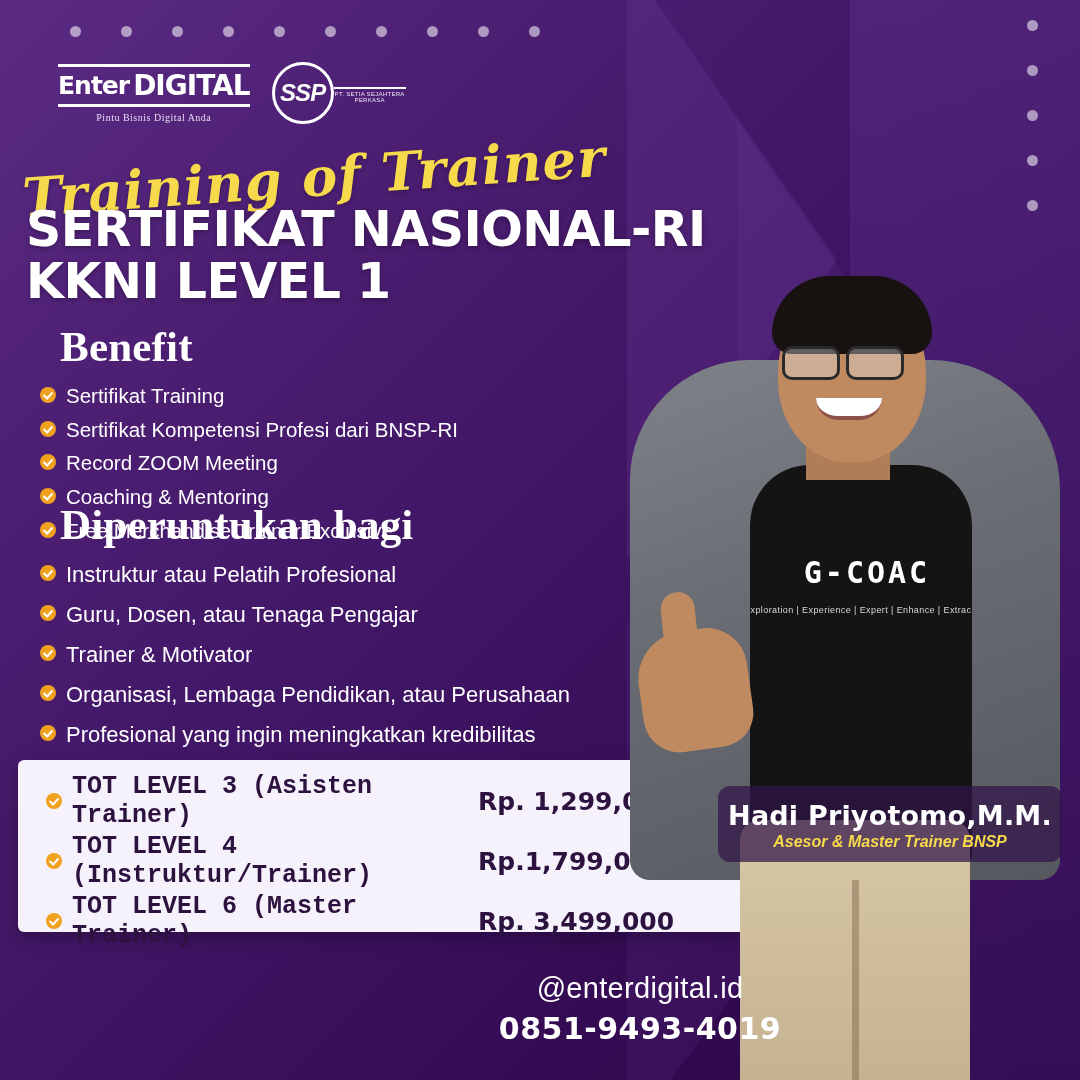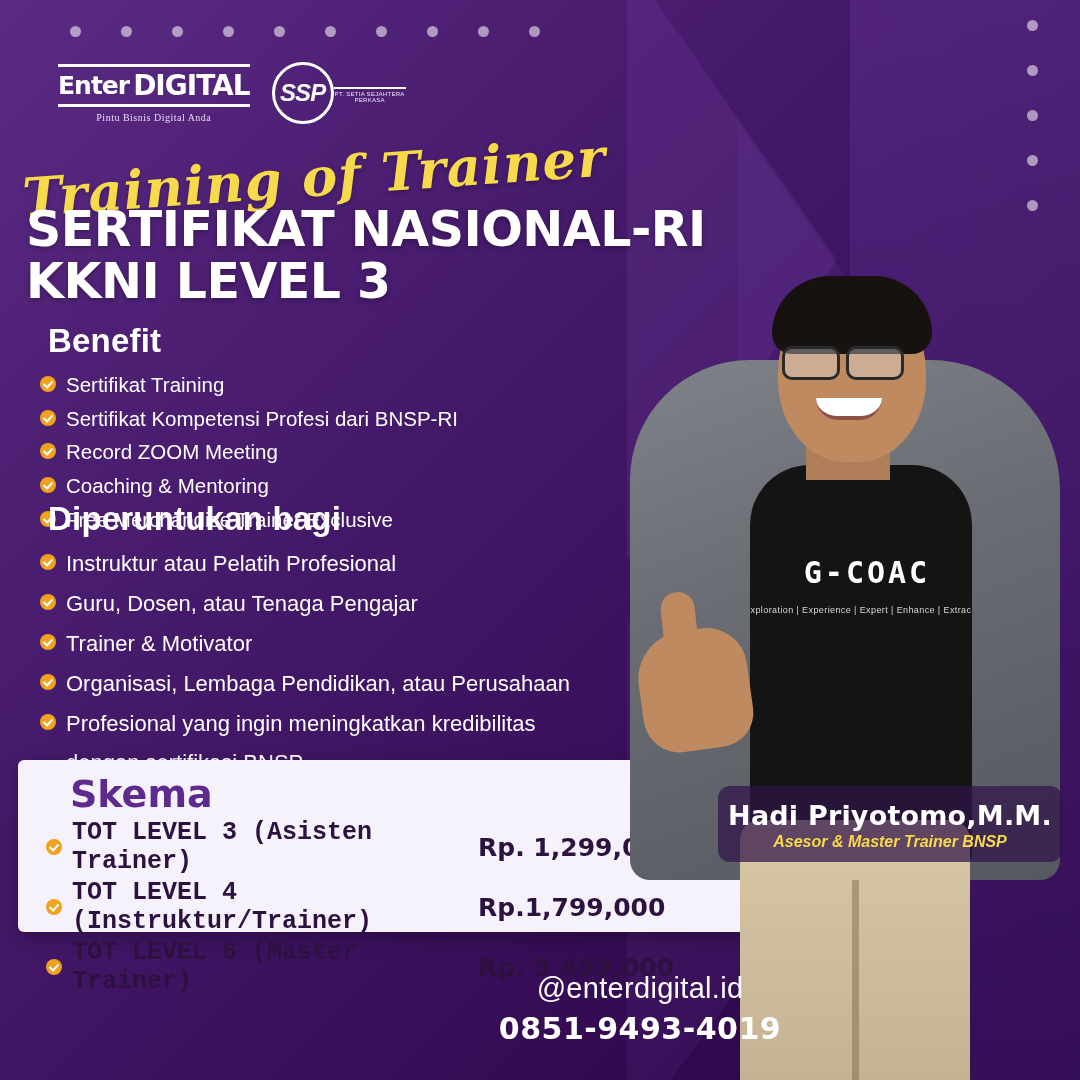--- a/index.html
+++ b/index.html
@@ -177,24 +177,24 @@
   
   .section {
     position: absolute;
     left: 40px;
     color: #ffffff;
   }
   .sec-benefit { top: 322px; }
   .sec-target  { top: 500px; }
 
   .sec-heading {
-    font-family: Liberation Sans, sans-serif;
-    font-weight: bold;
-    font-size: 33px;
-    margin-left: 8px;
+    font-family: Liberation Serif, serif;
+    font-weight: bold;
+    font-size: 43px;
+    margin-left: 20px;
     margin-bottom: 10px;
     letter-spacing: 0.2px;
   }
   ul.bullets { list-style: none; }
   ul.bullets li {
     display: flex;
     align-items: flex-start;
     gap: 10px;
     margin-bottom: 4px;
     font-size: 20.5px;
@@ -467,21 +467,21 @@
       <div class="ssp-circle">
         <span>SSP</span>
       </div>
       <div class="ssp-bar">PT. SETIA SEJAHTERA PERKASA</div>
     </div>
   </div>
 
   <div class="script-title">Training of Trainer</div>
   <div class="main-title">
     <div>SERTIFIKAT NASIONAL-RI</div>
-    <div>KKNI LEVEL 3</div>
+    <div>KKNI LEVEL 1</div>
   </div>
 
   <div class="section sec-benefit">
     <div class="sec-heading">Benefit</div>
     <ul class="bullets">
       <li>
         <span class="tick"></span>
         <span>Sertifikat Training</span>
       </li>
       <li>
@@ -524,21 +524,20 @@
       </li>
       <li>
         <span class="tick"></span>
         <span>Profesional yang ingin meningkatkan kredibilitas</span>
       </li>
     </ul>
     <div class="li-sub">dengan sertifikasi BNSP</div>
   </div>
 
   <div class="skema-card">
-    <div class="skema-title">Skema</div>
 
     <div class="skema-row">
       <div class="skema-label">
         <span class="tick"></span>
         <span>TOT LEVEL 3 (Asisten Trainer)</span>
       </div>
       <div class="skema-price">Rp. 1,299,000</div>
     </div>
 
     <div class="skema-row">

